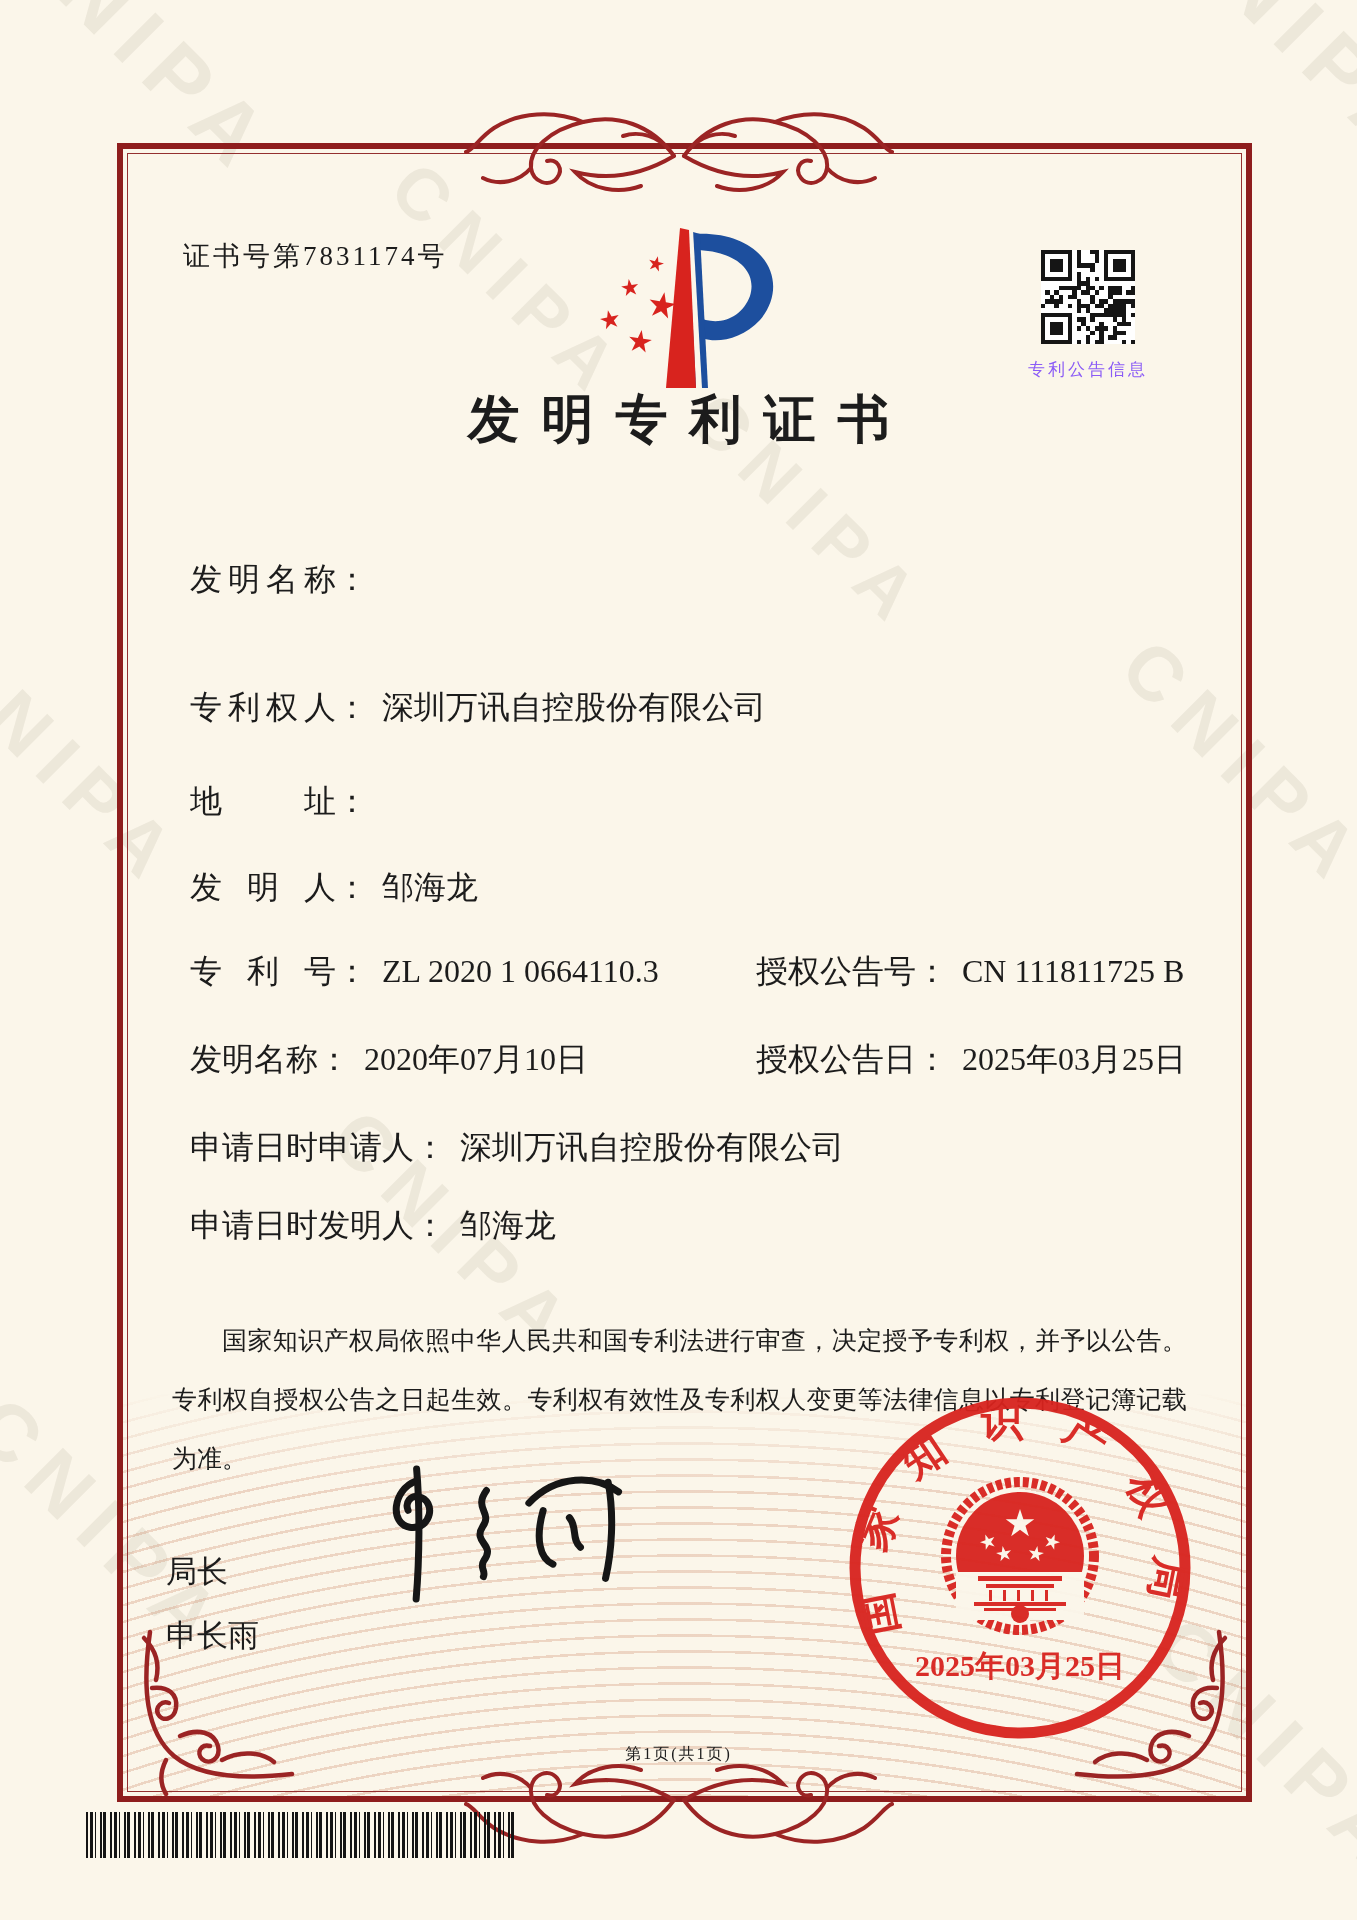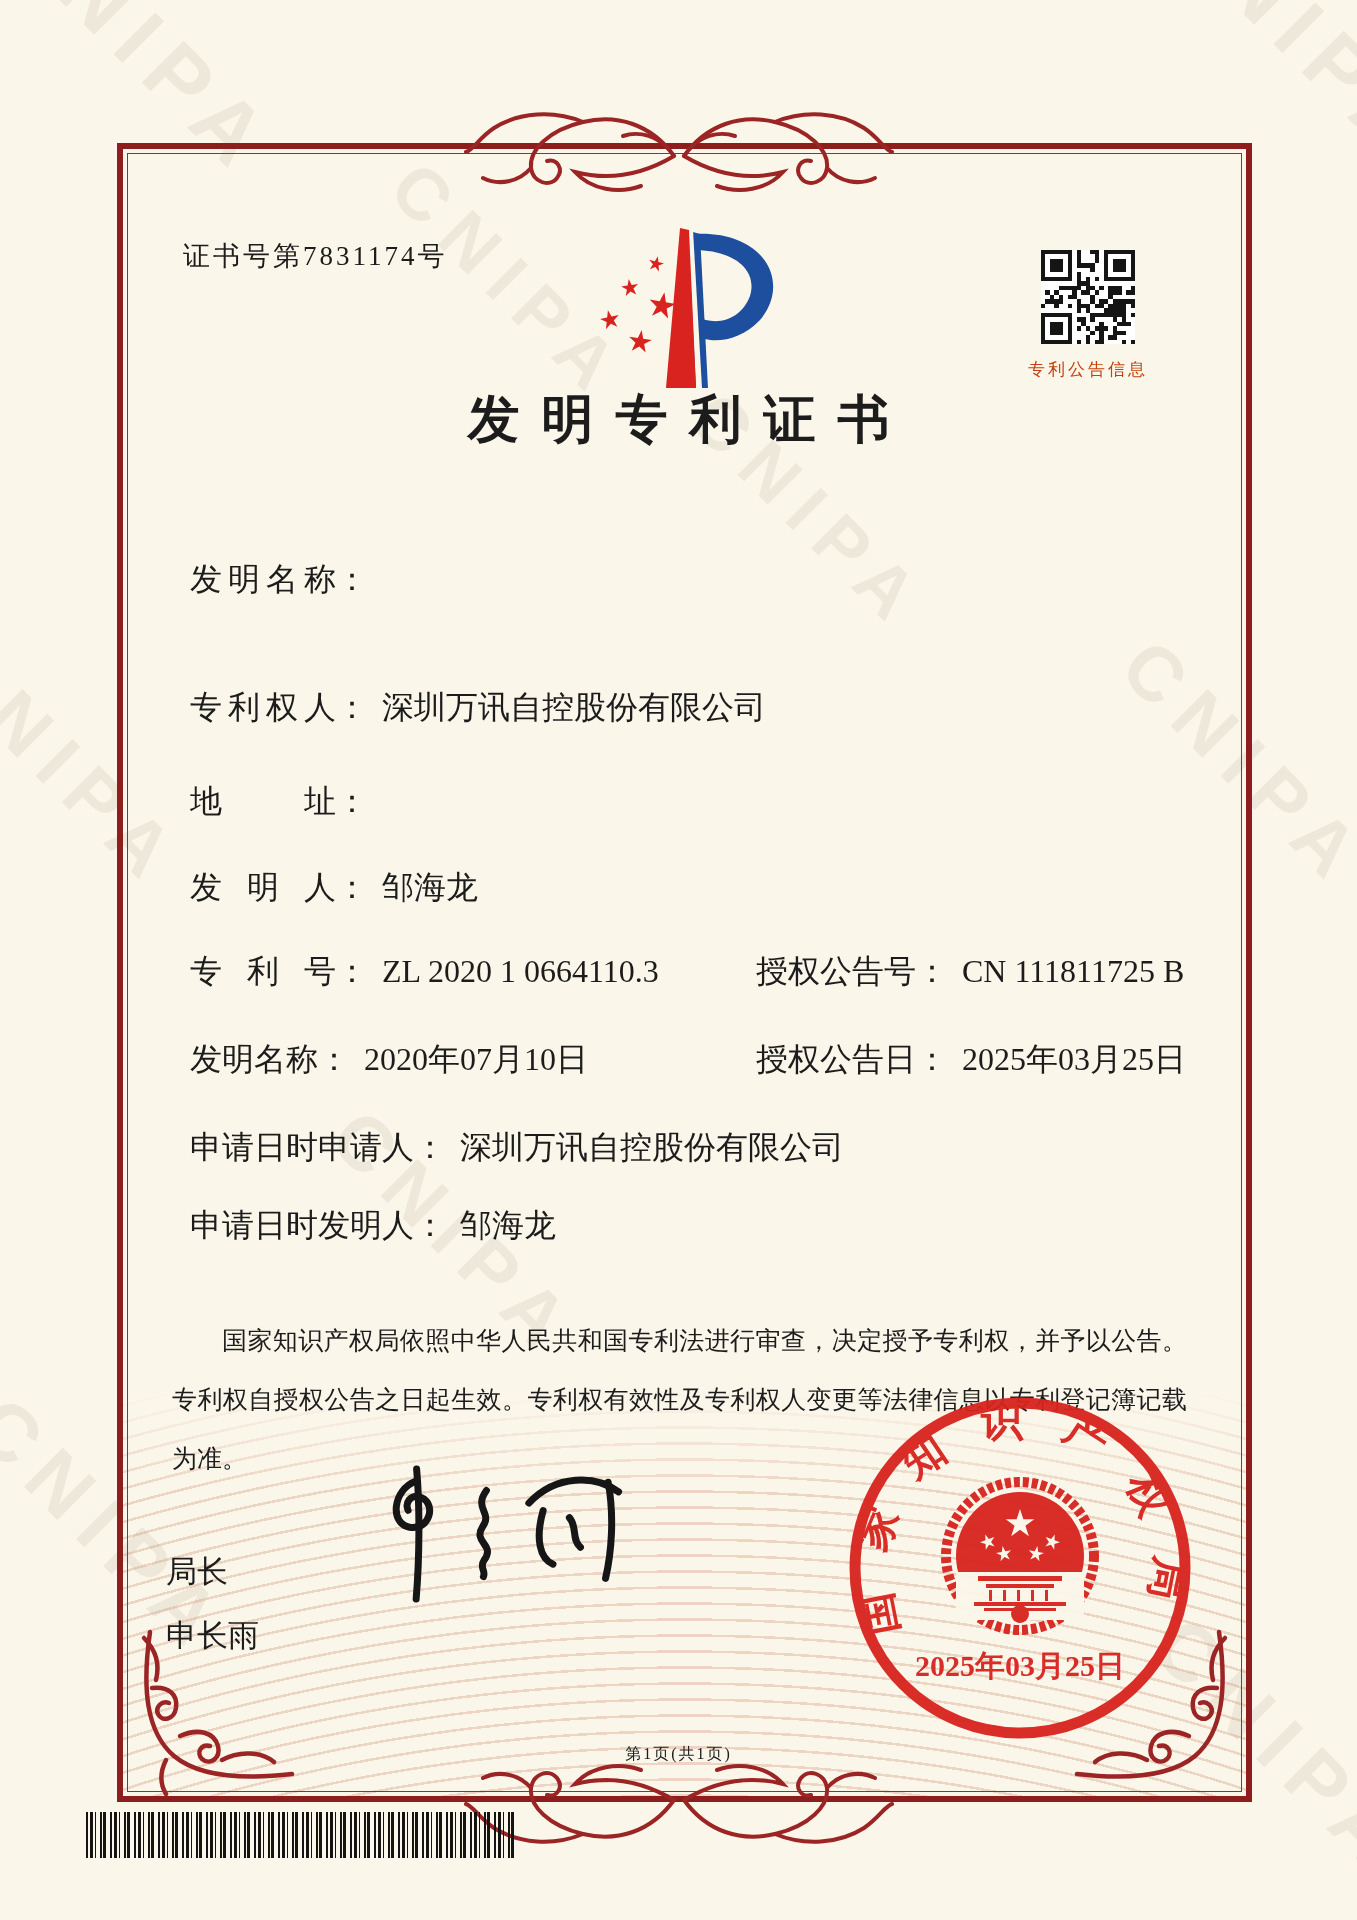--- a/index.html
+++ b/index.html
@@ -44,21 +44,21 @@
   .logo{position:absolute;left:576px;top:224px;width:226px;height:168px;z-index:3;}
 
   .qr-block{position:absolute;left:1026px;top:250px;width:124px;z-index:3;text-align:center;}
   .qr-grid{
     width:94px;height:94px;margin:0 auto;background:#fff;
     display:grid;grid-template-columns:repeat(21,1fr);grid-template-rows:repeat(21,1fr);
   }
   .qr-grid div{background:transparent;}
   .qr-grid div.b{background:#151515;}
   .qr-label{
-    margin-top:14px;color:#c2410c;font-size:17px;letter-spacing:3px;
+    margin-top:14px;color:#8b5cf6;font-size:17px;letter-spacing:3px;
     font-family:Liberation Serif, serif;white-space:nowrap;
   }
 
   .title{
     position:absolute;left:0;right:0;top:394px;text-align:center;z-index:3;
     font-size:52px;font-weight:bold;letter-spacing:22px;line-height:1;
     text-indent:22px; 
   }
 
   

